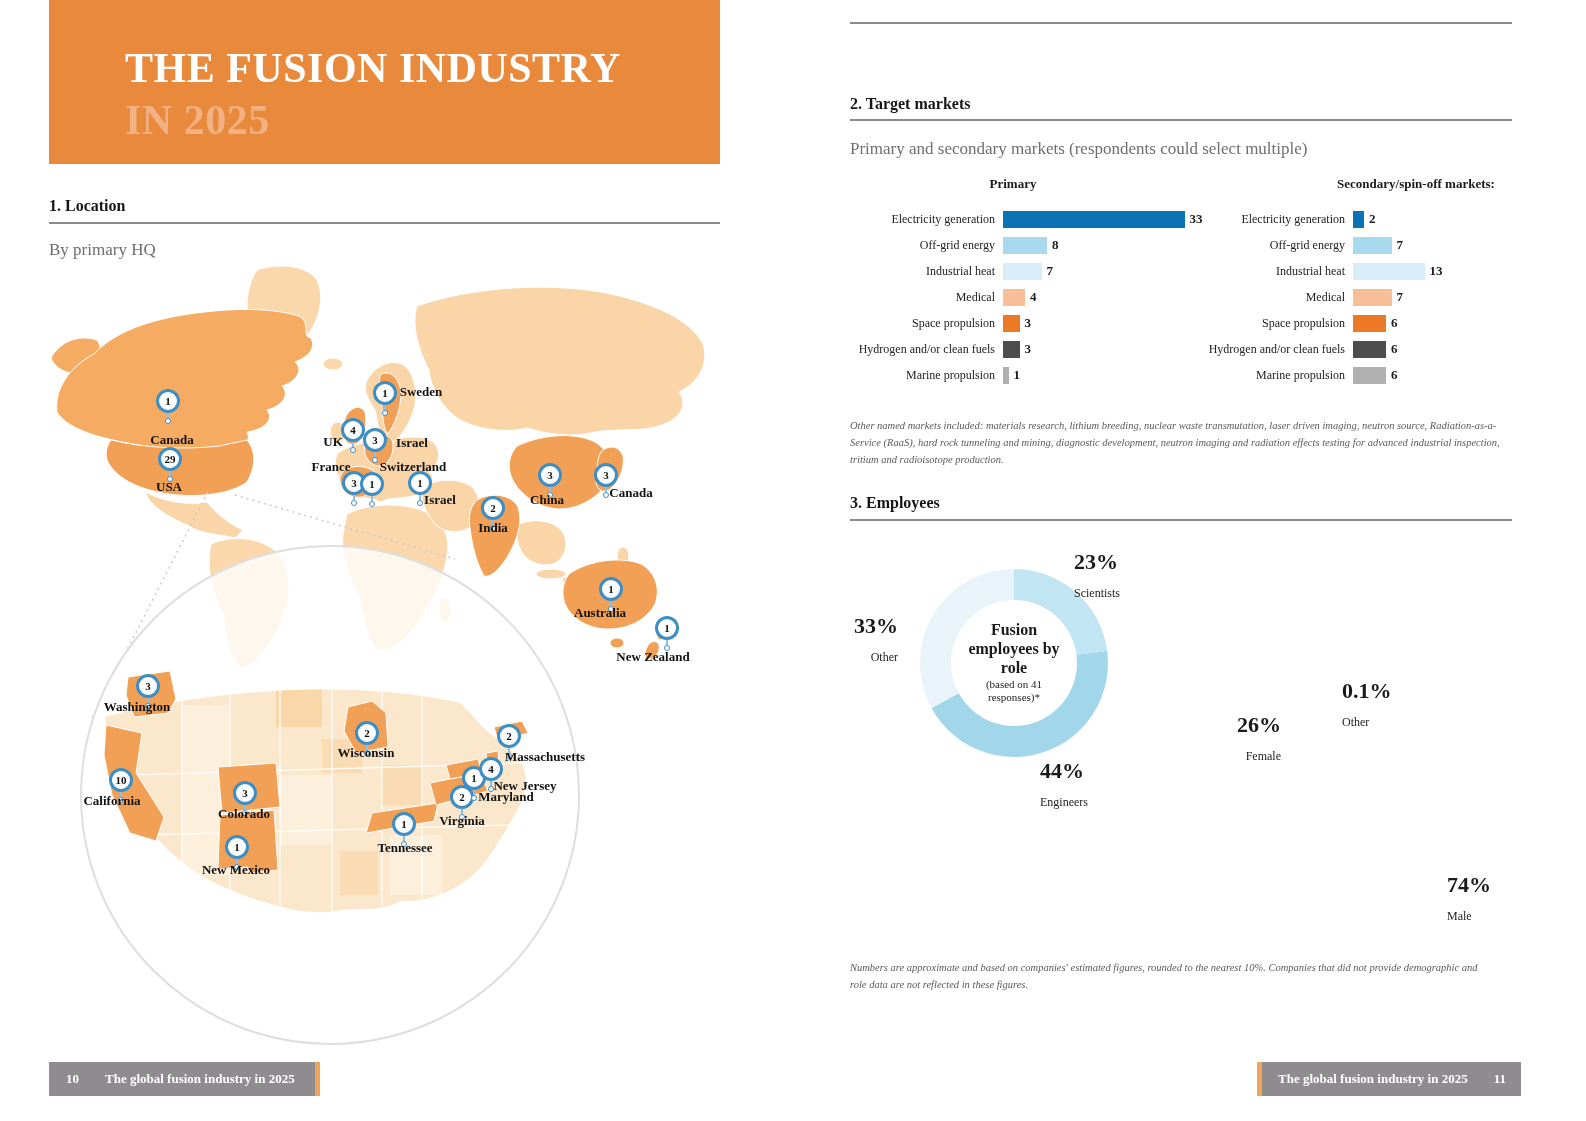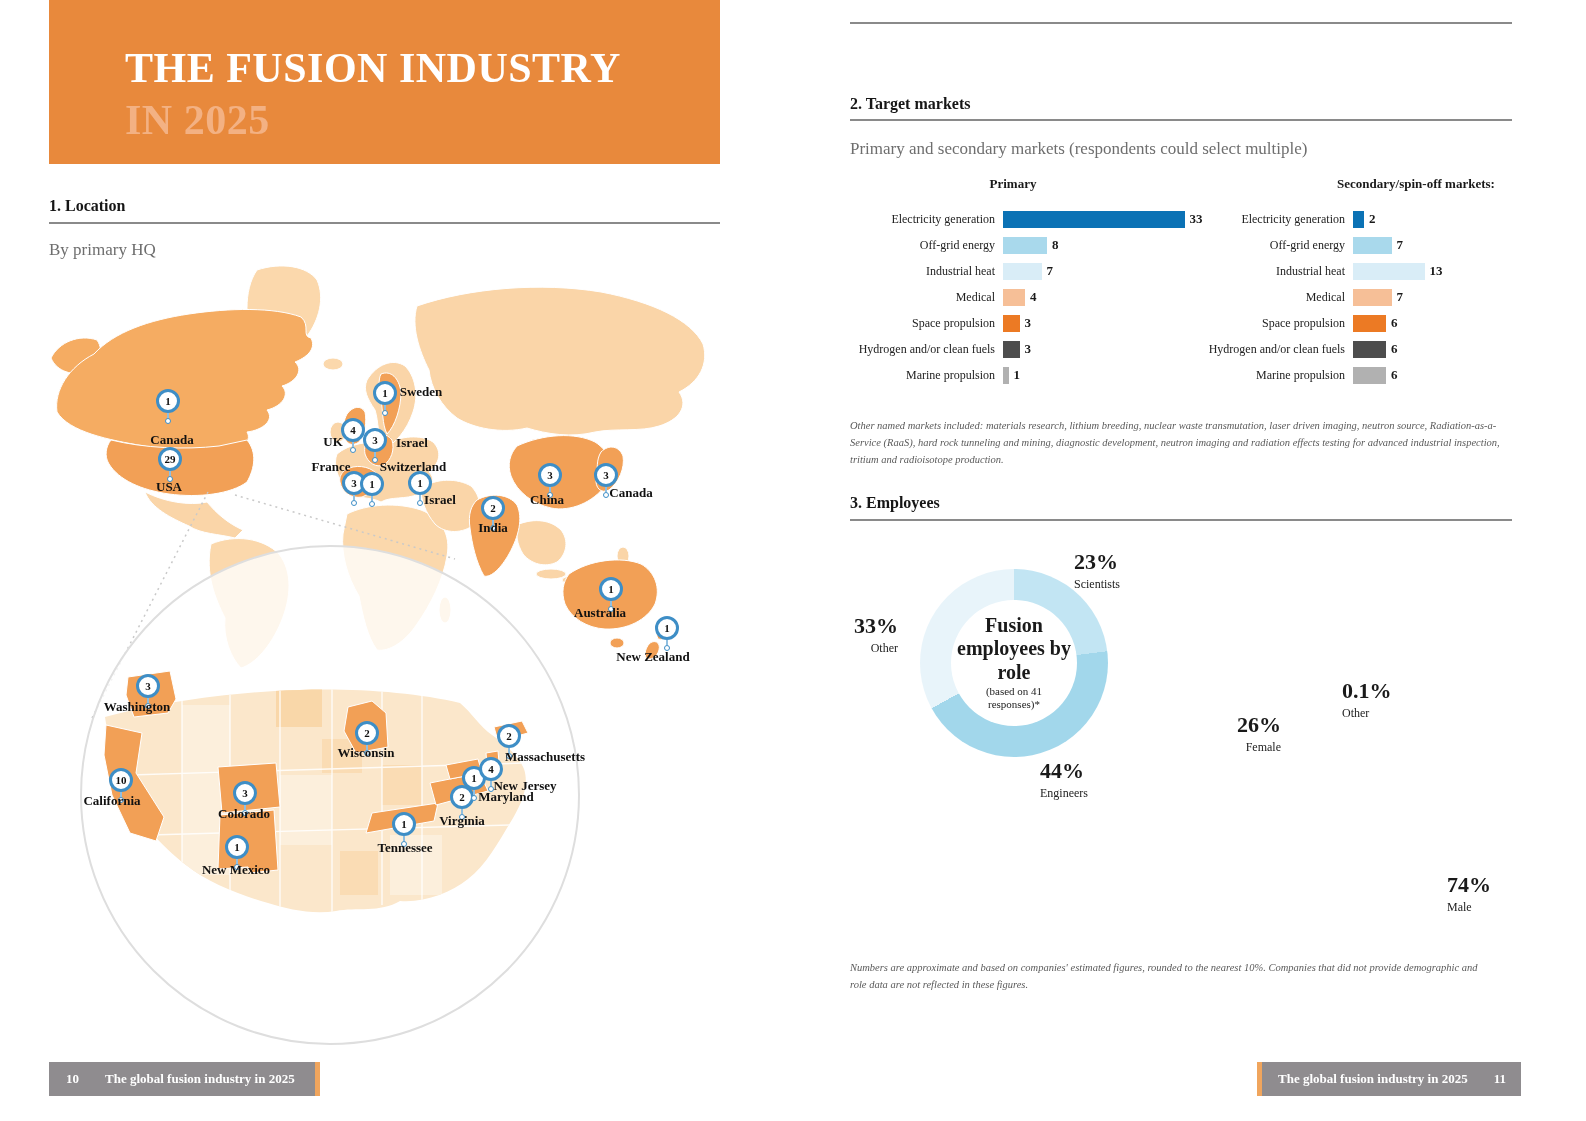--- a/index.html
+++ b/index.html
@@ -52,25 +52,25 @@
   .footnote{font-size:10.5px;font-style:italic;color:#5a5a5a;line-height:1.6;}
   .fn1{left:850px;top:418px;width:660px;}
   .emp-head{left:850px;top:494px;}
   .emp-rule{left:850px;top:519px;width:662px;}
 
   .donut{border-radius:50%;}
   .donut-role{left:920px;top:569px;width:188px;height:188px;}
   .donut-gender{left:1258px;top:728px;width:184px;height:184px;}
   .donut-hole{position:absolute;inset:31px;background:#fff;border-radius:50%;
               display:flex;flex-direction:column;align-items:center;justify-content:center;text-align:center;}
-  .donut-title{font-size:20px;font-weight:bold;line-height:1.18;width:116px;}
+  .donut-title{font-size:16px;font-weight:bold;line-height:1.18;width:116px;}
   .donut-sub{font-size:11px;width:100px;line-height:1.25;color:#222;}
 
   .callout .pct{font-size:22px;font-weight:bold;line-height:1;display:block;}
-  .callout .lbl{font-size:12px;display:block;margin-top:4px;color:#222;}
+  .callout .lbl{font-size:12px;display:block;margin-top:13px;color:#222;}
   .c-right{text-align:right;}
   .co-23{left:1074px;top:551px;}
   .co-33{right:688px;top:615px;}
   .co-44{left:1040px;top:760px;}
   .co-01{left:1342px;top:680px;}
   .co-26{right:305px;top:714px;}
   .co-74{left:1447px;top:874px;}
 
   .fn2{left:850px;top:960px;width:640px;}
 

